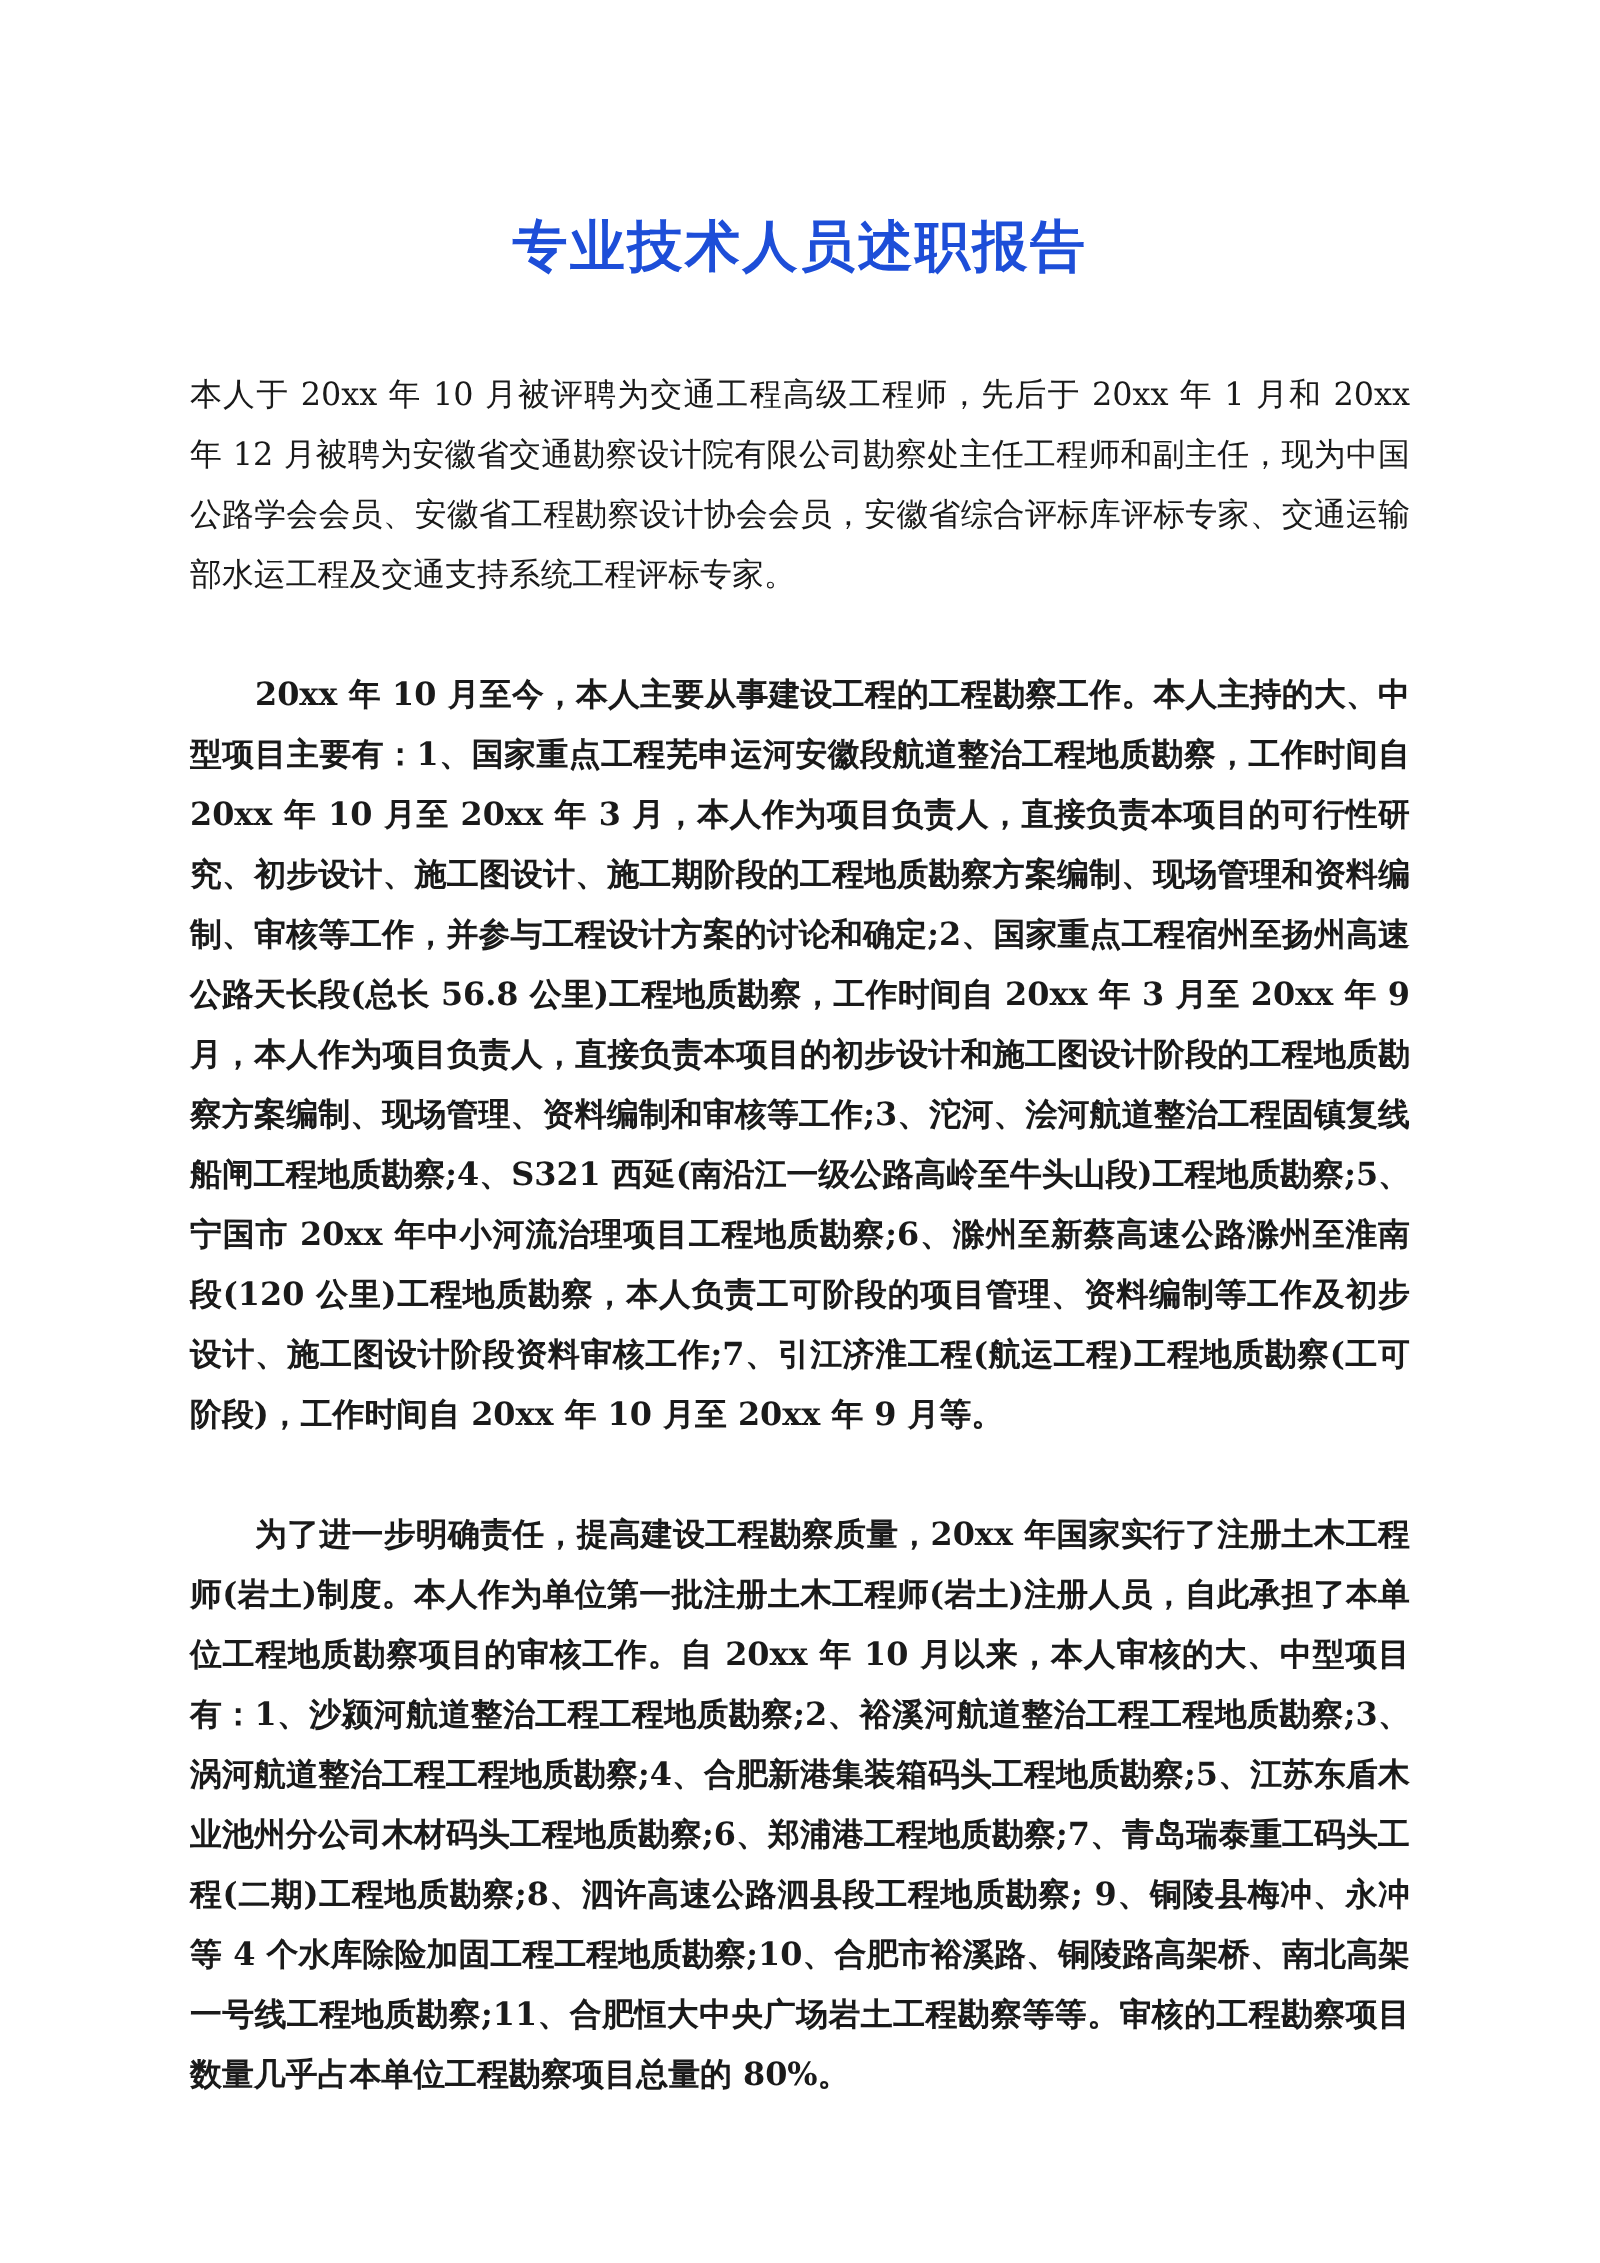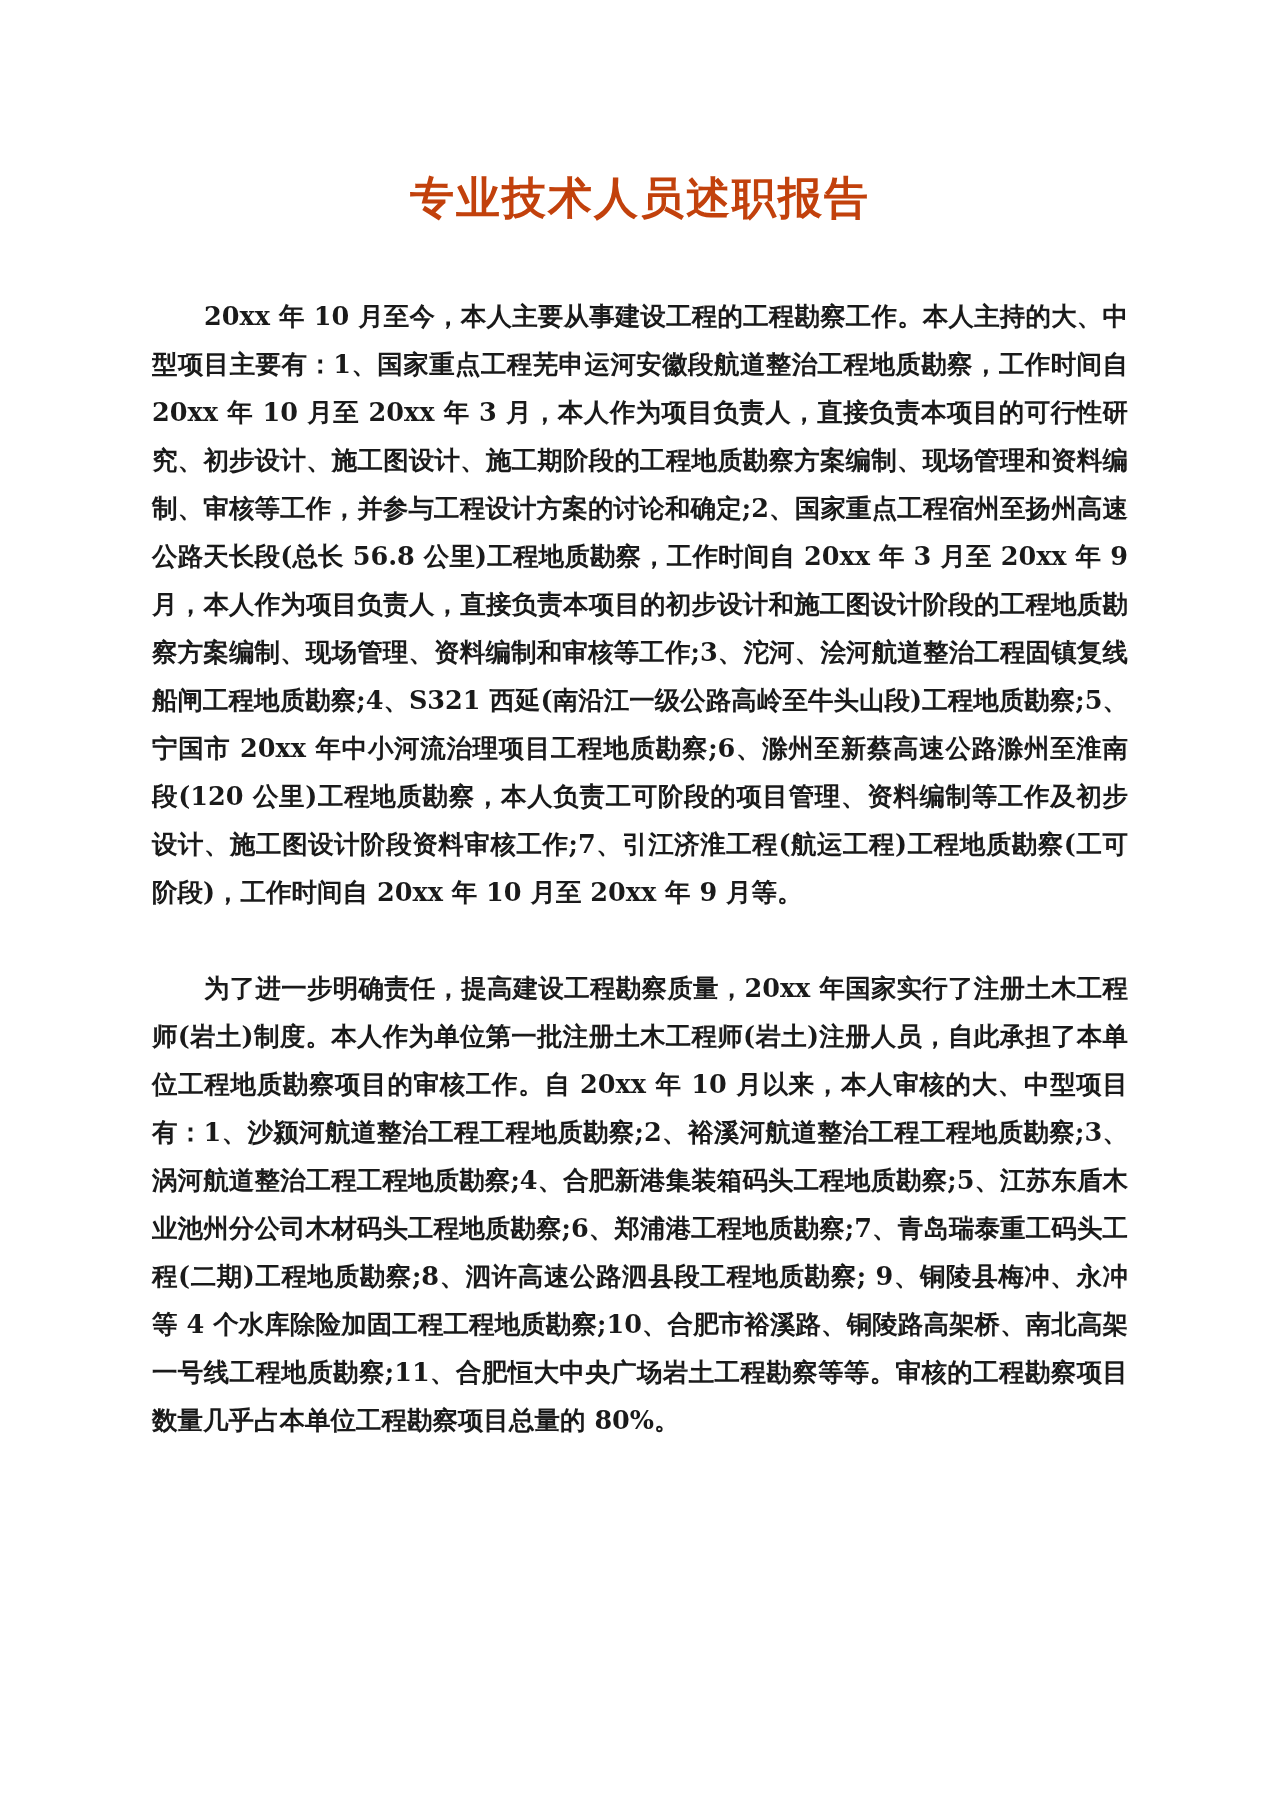--- a/index.html
+++ b/index.html
@@ -21,21 +21,21 @@
     position: absolute;
     left: 0;
     top: 168px;
     width: 976px;
     text-align: center;
     font-size: 44px;
     font-weight: bold;
     letter-spacing: 2px;
     line-height: 60px;
     margin: 0;
-    color: #c2410c;
+    color: #1d4ed8;
   }
   .body {
     position: absolute;
     left: 0;
     top: 292px;
     width: 976px;
   }
   .para {
     margin: 0 0 48px 0;
     font-size: 25.5px;
@@ -45,16 +45,17 @@
     word-break: break-all;
   }
   .para.indent { text-indent: 52px; font-weight: bold; }
 </style>
 </head>
 <body>
 
 <div class="page">
   <h1 class="title">专业技术人员述职报告</h1>
   <div class="body">
+    <p class="para">本人于 20xx 年 10 月被评聘为交通工程高级工程师，先后于 20xx 年 1 月和 20xx 年 12 月被聘为安徽省交通勘察设计院有限公司勘察处主任工程师和副主任，现为中国公路学会会员、安徽省工程勘察设计协会会员，安徽省综合评标库评标专家、交通运输部水运工程及交通支持系统工程评标专家。</p>
     <p class="para indent">20xx 年 10 月至今，本人主要从事建设工程的工程勘察工作。本人主持的大、中型项目主要有：1、国家重点工程芜申运河安徽段航道整治工程地质勘察，工作时间自 20xx 年 10 月至 20xx 年 3 月，本人作为项目负责人，直接负责本项目的可行性研究、初步设计、施工图设计、施工期阶段的工程地质勘察方案编制、现场管理和资料编制、审核等工作，并参与工程设计方案的讨论和确定;2、国家重点工程宿州至扬州高速公路天长段(总长 56.8 公里)工程地质勘察，工作时间自 20xx 年 3 月至 20xx 年 9 月，本人作为项目负责人，直接负责本项目的初步设计和施工图设计阶段的工程地质勘察方案编制、现场管理、资料编制和审核等工作;3、沱河、浍河航道整治工程固镇复线船闸工程地质勘察;4、S321 西延(南沿江一级公路高岭至牛头山段)工程地质勘察;5、宁国市 20xx 年中小河流治理项目工程地质勘察;6、滁州至新蔡高速公路滁州至淮南段(120 公里)工程地质勘察，本人负责工可阶段的项目管理、资料编制等工作及初步设计、施工图设计阶段资料审核工作;7、引江济淮工程(航运工程)工程地质勘察(工可阶段)，工作时间自 20xx 年 10 月至 20xx 年 9 月等。</p>
     <p class="para indent">为了进一步明确责任，提高建设工程勘察质量，20xx 年国家实行了注册土木工程师(岩土)制度。本人作为单位第一批注册土木工程师(岩土)注册人员，自此承担了本单位工程地质勘察项目的审核工作。自 20xx 年 10 月以来，本人审核的大、中型项目有：1、沙颍河航道整治工程工程地质勘察;2、裕溪河航道整治工程工程地质勘察;3、涡河航道整治工程工程地质勘察;4、合肥新港集装箱码头工程地质勘察;5、江苏东盾木业池州分公司木材码头工程地质勘察;6、郑浦港工程地质勘察;7、青岛瑞泰重工码头工程(二期)工程地质勘察;8、泗许高速公路泗县段工程地质勘察; 9、铜陵县梅冲、永冲等 4 个水库除险加固工程工程地质勘察;10、合肥市裕溪路、铜陵路高架桥、南北高架一号线工程地质勘察;11、合肥恒大中央广场岩土工程勘察等等。审核的工程勘察项目数量几乎占本单位工程勘察项目总量的 80%。</p>
   </div>
 </div>
 
 </body></html>

